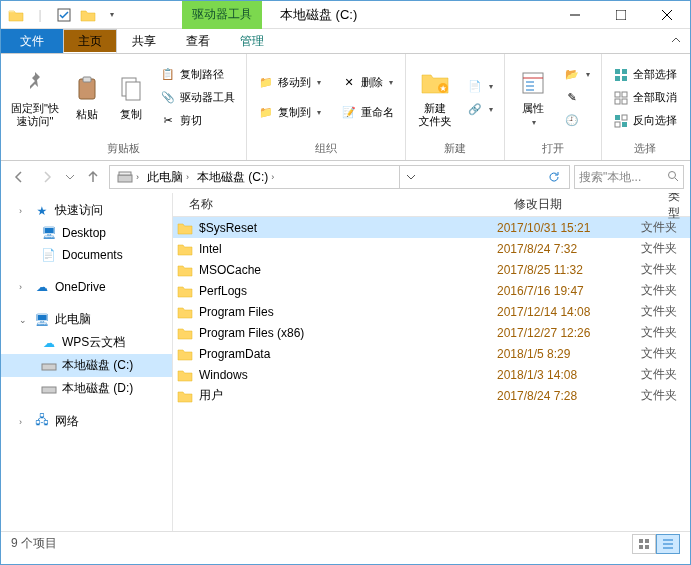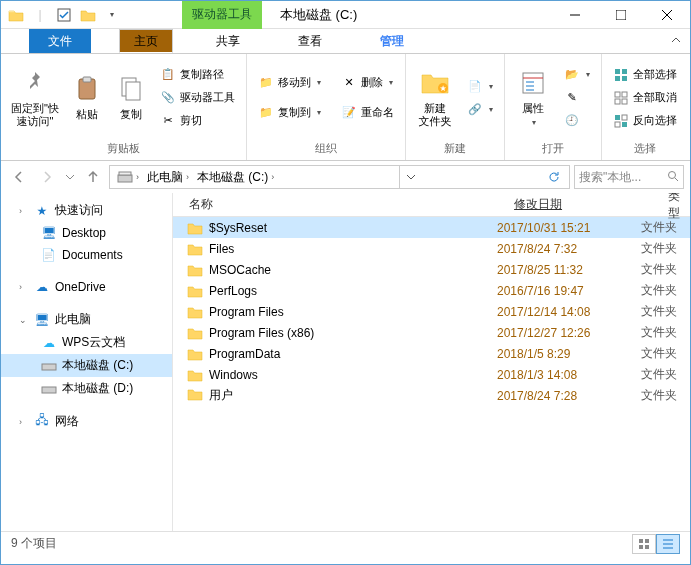--- a/index.html
+++ b/index.html
@@ -12,24 +12,24 @@
 .folder-mini { width: 16px; height: 14px; }
 .titlebar .tool-tab { height: 28px; padding: 0 10px; background: #7cd84e; display: flex; align-items: center; font-size: 12px; color: #14532d; margin-left: 55px; }
 .titlebar .title-text { padding: 0 18px; font-size: 13px; }
 .titlebar .spacer { flex: 1; }
 .titlebar .winbtns { display: flex; }
 .titlebar .winbtn { width: 46px; height: 28px; display: flex; align-items: center; justify-content: center; }
 .titlebar .winbtn svg { width: 10px; height: 10px; }
 
 
 .tabs { height: 24px; display: flex; align-items: stretch; background: #fff; }
-.tab { padding: 0 14px; display: flex; align-items: center; font-size: 12px; border: 1px solid transparent; margin-left: 28px; }
+.tab { padding: 0 14px; display: flex; align-items: center; font-size: 12px; border: 1px solid transparent; }
 .tab.file { background: #1979ca; color: #fff; padding: 0 18px; }
 .tab.active { border: 1px solid #ccc; border-bottom: 1px solid #fff; background: #a16207; }
-.tab.manage { color: #3b82f6; font-weight: bold; }
+.tab.manage { color: #0f766e; }
 .tabs .chevron { margin-left: auto; width: 28px; display: flex; align-items: center; justify-content: center; }
 
 
 .ribbon { height: 108px; background: #fff; border-bottom: 1px solid #ccc; display: flex; border-top: 1px solid #ccc; }
 .rgroup { display: flex; flex-direction: column; padding: 2px 6px; border-right: 1px solid #e0e0e0; }
 .rgroup .body { flex: 1; display: flex; align-items: center; gap: 4px; }
 .rgroup .label { text-align: center; font-size: 11px; color: #666; padding: 2px 0; }
 .rbtn-lg { display: flex; flex-direction: column; align-items: center; justify-content: center; gap: 3px; width: 56px; height: 80px; padding: 2px; }
 .rbtn-lg .ico { width: 32px; height: 32px; display: flex; align-items: center; justify-content: center; }
 .rbtn-lg .txt { font-size: 11px; text-align: center; line-height: 1.2; }
@@ -55,25 +55,25 @@
 .tree-item.child { padding-left: 40px; }
 .tree-item.selected { background: #cce8ff; }
 .tree-item .exp { width: 10px; font-size: 9px; color: #666; }
 .tree-item .tico { width: 16px; height: 16px; display: flex; align-items: center; justify-content: center; }
 .tree-gap { height: 10px; }
 
 .listview { flex: 1; overflow: auto; }
 .lv-header { display: flex; border-bottom: 1px solid #e5e5e5; height: 24px; align-items: center; font-size: 12px; color: #333; position: sticky; top: 0; background: #fff; gap: 12px; }
 .lv-col { padding: 0 10px; }
 .lv-col.name { width: 324px; padding-left: 16px; }
-.lv-col.date { width: 144px; text-decoration: underline; }
+.lv-col.date { width: 144px; }
 .lv-col.type { flex: 1; }
 .lv-row { display: flex; height: 21px; align-items: center; font-size: 12px; }
 .lv-row.sel { background: #cce8ff; }
-.lv-row .cname { width: 324px; display: flex; align-items: flex-start; gap: 6px; padding-left: 14px; }
+.lv-row .cname { width: 324px; display: flex; align-items: center; gap: 6px; padding-left: 4px; }
 .lv-row .cdate { width: 144px; color: #a16207; }
 .lv-row .ctype { flex: 1; color: #555; }
 .fico { width: 16px; height: 14px; }
 
 
 .statusbar { height: 24px; border-top: 1px solid #e0e0e0; display: flex; align-items: center; padding: 0 10px; font-size: 12px; color: #555; }
 .statusbar .views { margin-left: auto; display: flex; }
 .statusbar .vbtn { width: 24px; height: 20px; border: 1px solid #ccc; display: flex; align-items: center; justify-content: center; }
 .statusbar .vbtn.active { background: #cce8ff; border-color: #5a9fd4; }
 
@@ -444,21 +444,21 @@
             <span>$SysReset</span>
           </div>
           <div class="cdate">2017/10/31 15:21</div>
           <div class="ctype">文件夹</div>
         </div>
         <div class="lv-row">
           <div class="cname">
             <svg class="fico" viewBox="0 0 16 14">
               <path class="svg-folder" d="M1 3h5l1.5 2H15v8H1z"></path>
             </svg>
-            <span>Files</span>
+            <span>Intel</span>
           </div>
           <div class="cdate">2017/8/24 7:32</div>
           <div class="ctype">文件夹</div>
         </div>
         <div class="lv-row">
           <div class="cname">
             <svg class="fico" viewBox="0 0 16 14">
               <path class="svg-folder" d="M1 3h5l1.5 2H15v8H1z"></path>
             </svg>
             <span>MSOCache</span>

